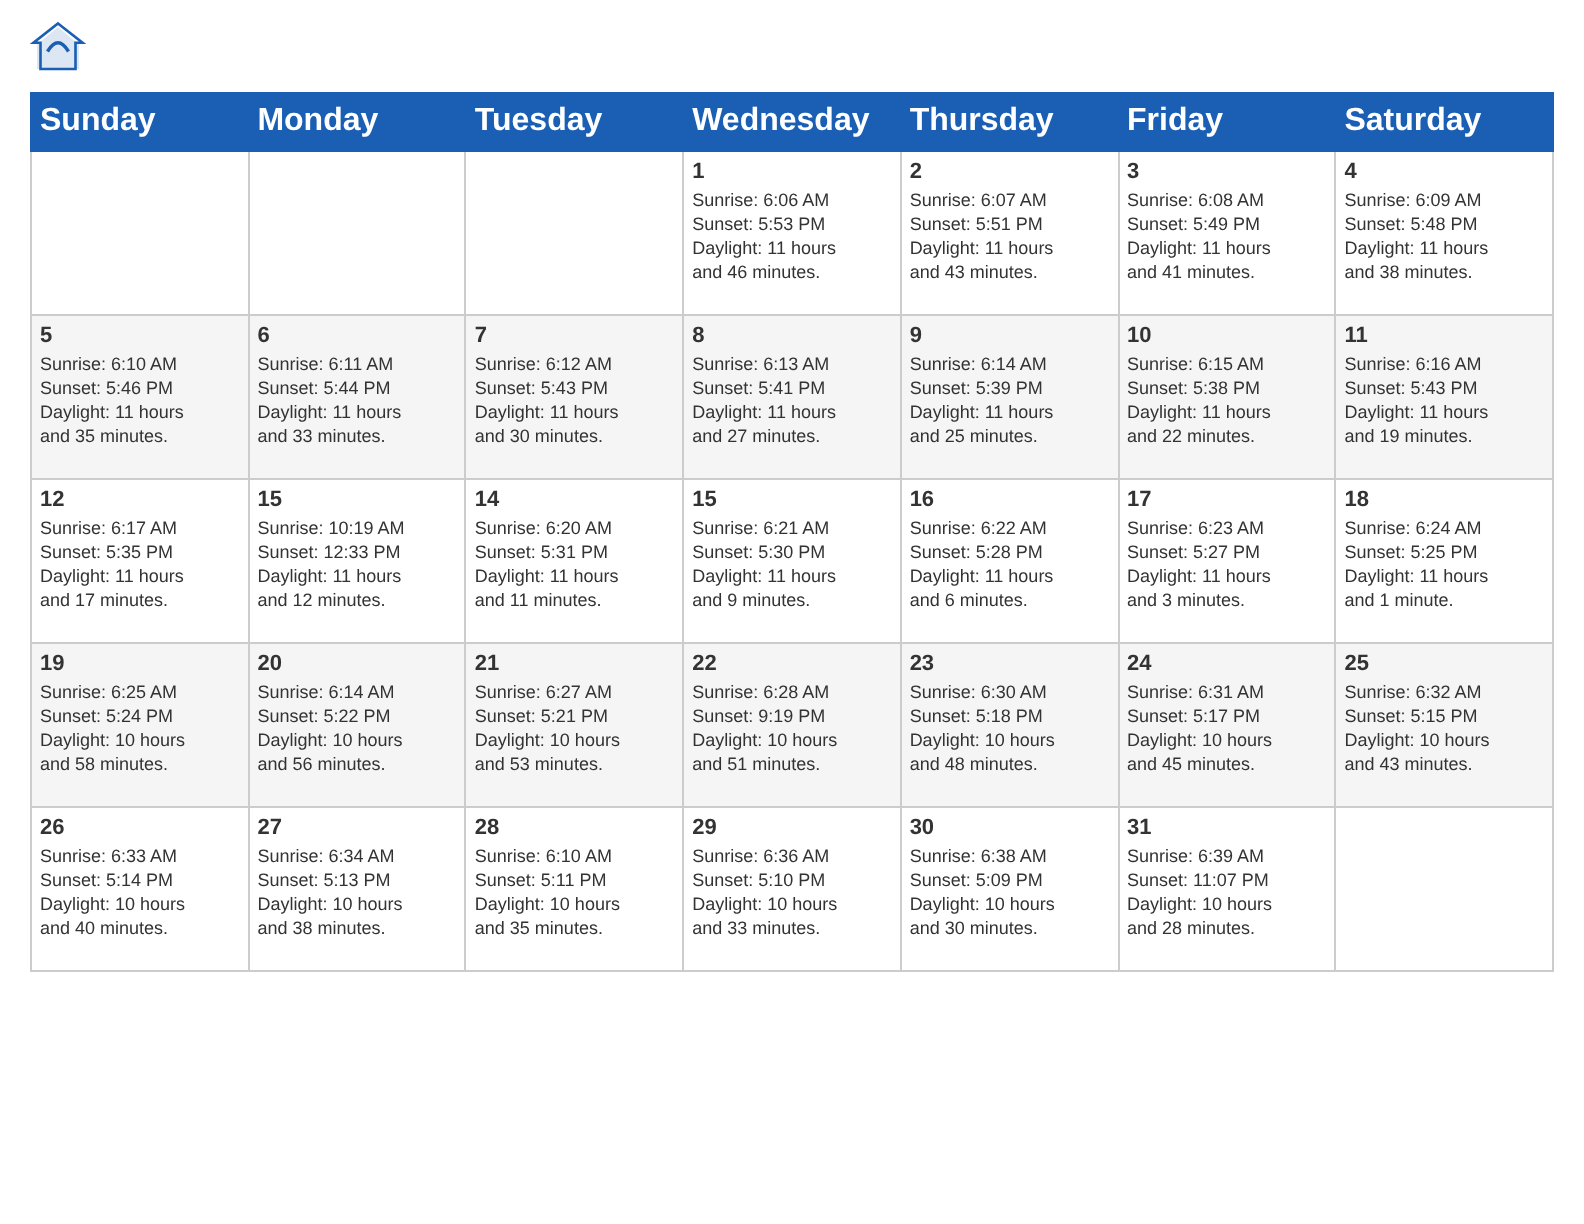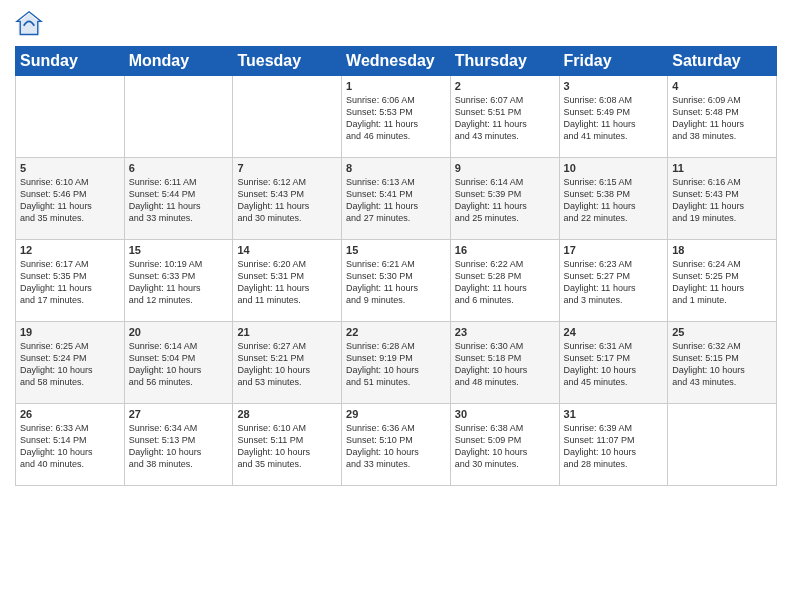--- a/index.html
+++ b/index.html
@@ -206,21 +206,21 @@
           <td>
             <span class="day-num">12</span>
             <div class="cell-text">Sunrise: 6:17 AM</div>
             <div class="cell-text">Sunset: 5:35 PM</div>
             <div class="cell-text">Daylight: 11 hours</div>
             <div class="cell-text">and 17 minutes.</div>
           </td>
           <td>
             <span class="day-num">15</span>
             <div class="cell-text">Sunrise: 10:19 AM</div>
-            <div class="cell-text">Sunset: 6:33 PM</div>
+            <div class="cell-text">Sunset: 12:33 PM</div>
             <div class="cell-text">Daylight: 11 hours</div>
             <div class="cell-text">and 12 minutes.</div>
           </td>
           <td>
             <span class="day-num">14</span>
             <div class="cell-text">Sunrise: 6:20 AM</div>
             <div class="cell-text">Sunset: 5:31 PM</div>
             <div class="cell-text">Daylight: 11 hours</div>
             <div class="cell-text">and 11 minutes.</div>
           </td>
@@ -257,21 +257,21 @@
           <td>
             <span class="day-num">19</span>
             <div class="cell-text">Sunrise: 6:25 AM</div>
             <div class="cell-text">Sunset: 5:24 PM</div>
             <div class="cell-text">Daylight: 10 hours</div>
             <div class="cell-text">and 58 minutes.</div>
           </td>
           <td>
             <span class="day-num">20</span>
             <div class="cell-text">Sunrise: 6:14 AM</div>
-            <div class="cell-text">Sunset: 5:04 PM</div>
+            <div class="cell-text">Sunset: 5:22 PM</div>
             <div class="cell-text">Daylight: 10 hours</div>
             <div class="cell-text">and 56 minutes.</div>
           </td>
           <td>
             <span class="day-num">21</span>
             <div class="cell-text">Sunrise: 6:27 AM</div>
             <div class="cell-text">Sunset: 5:21 PM</div>
             <div class="cell-text">Daylight: 10 hours</div>
             <div class="cell-text">and 53 minutes.</div>
           </td>

